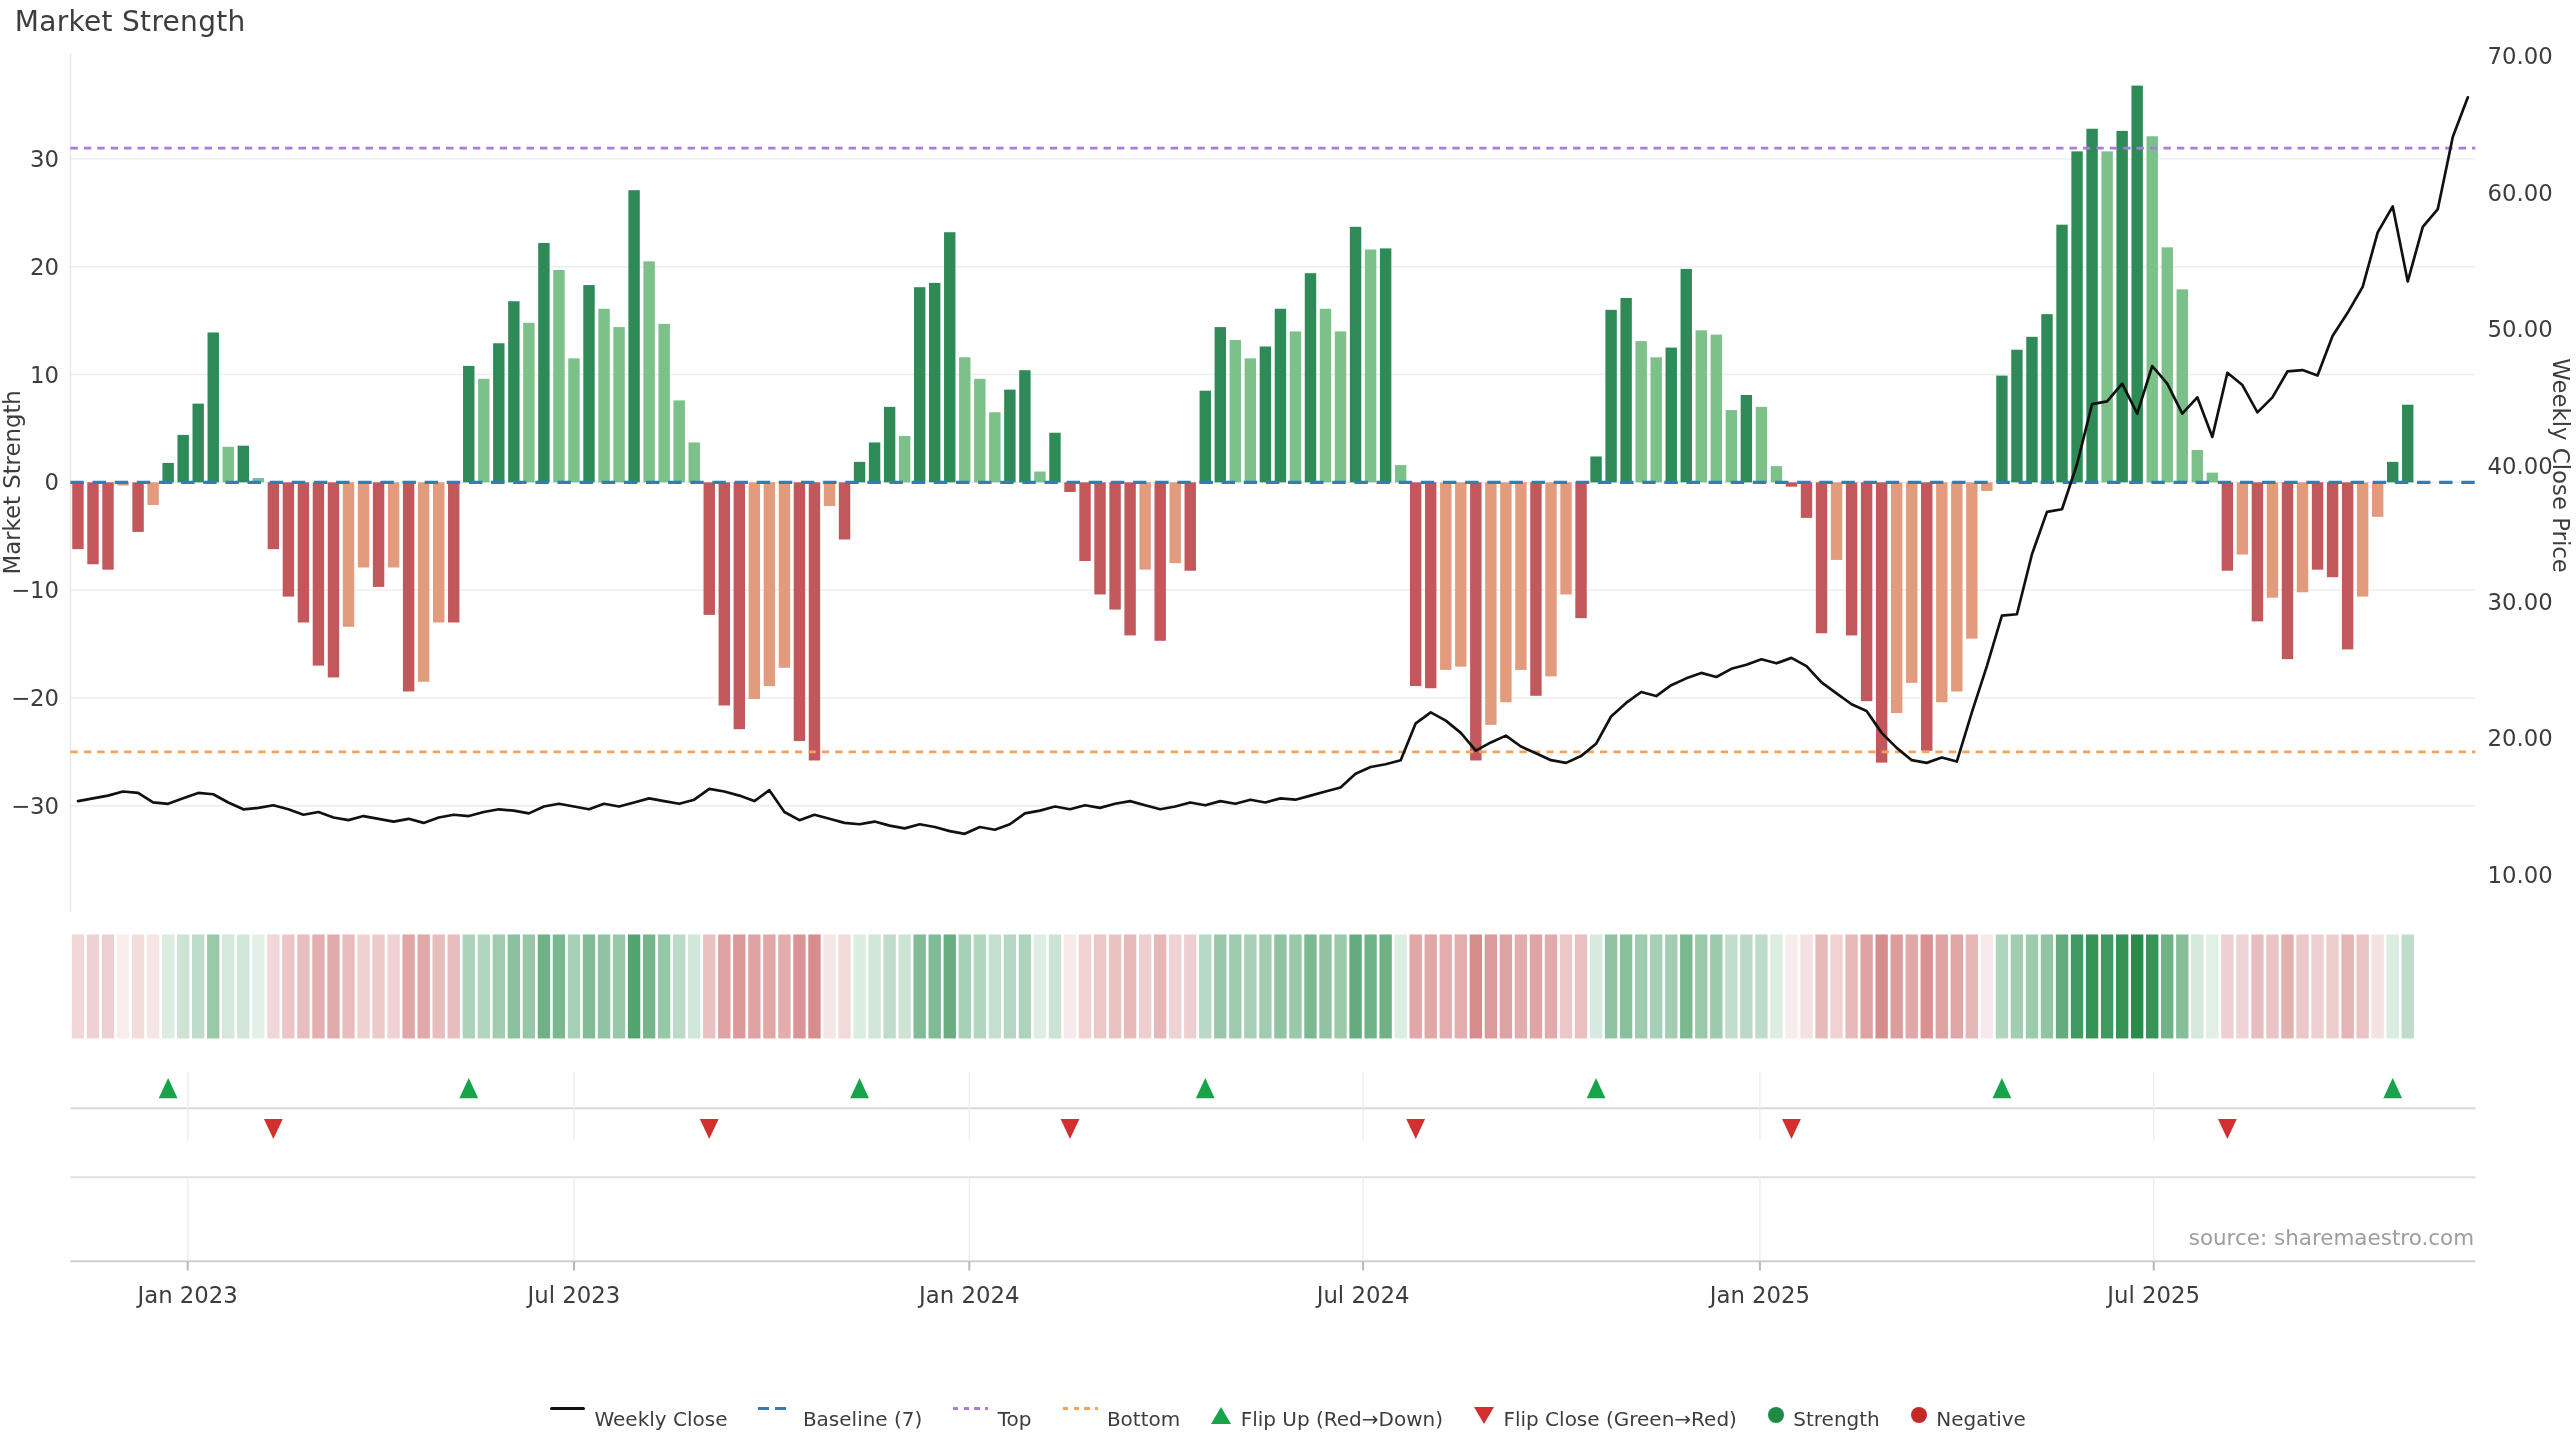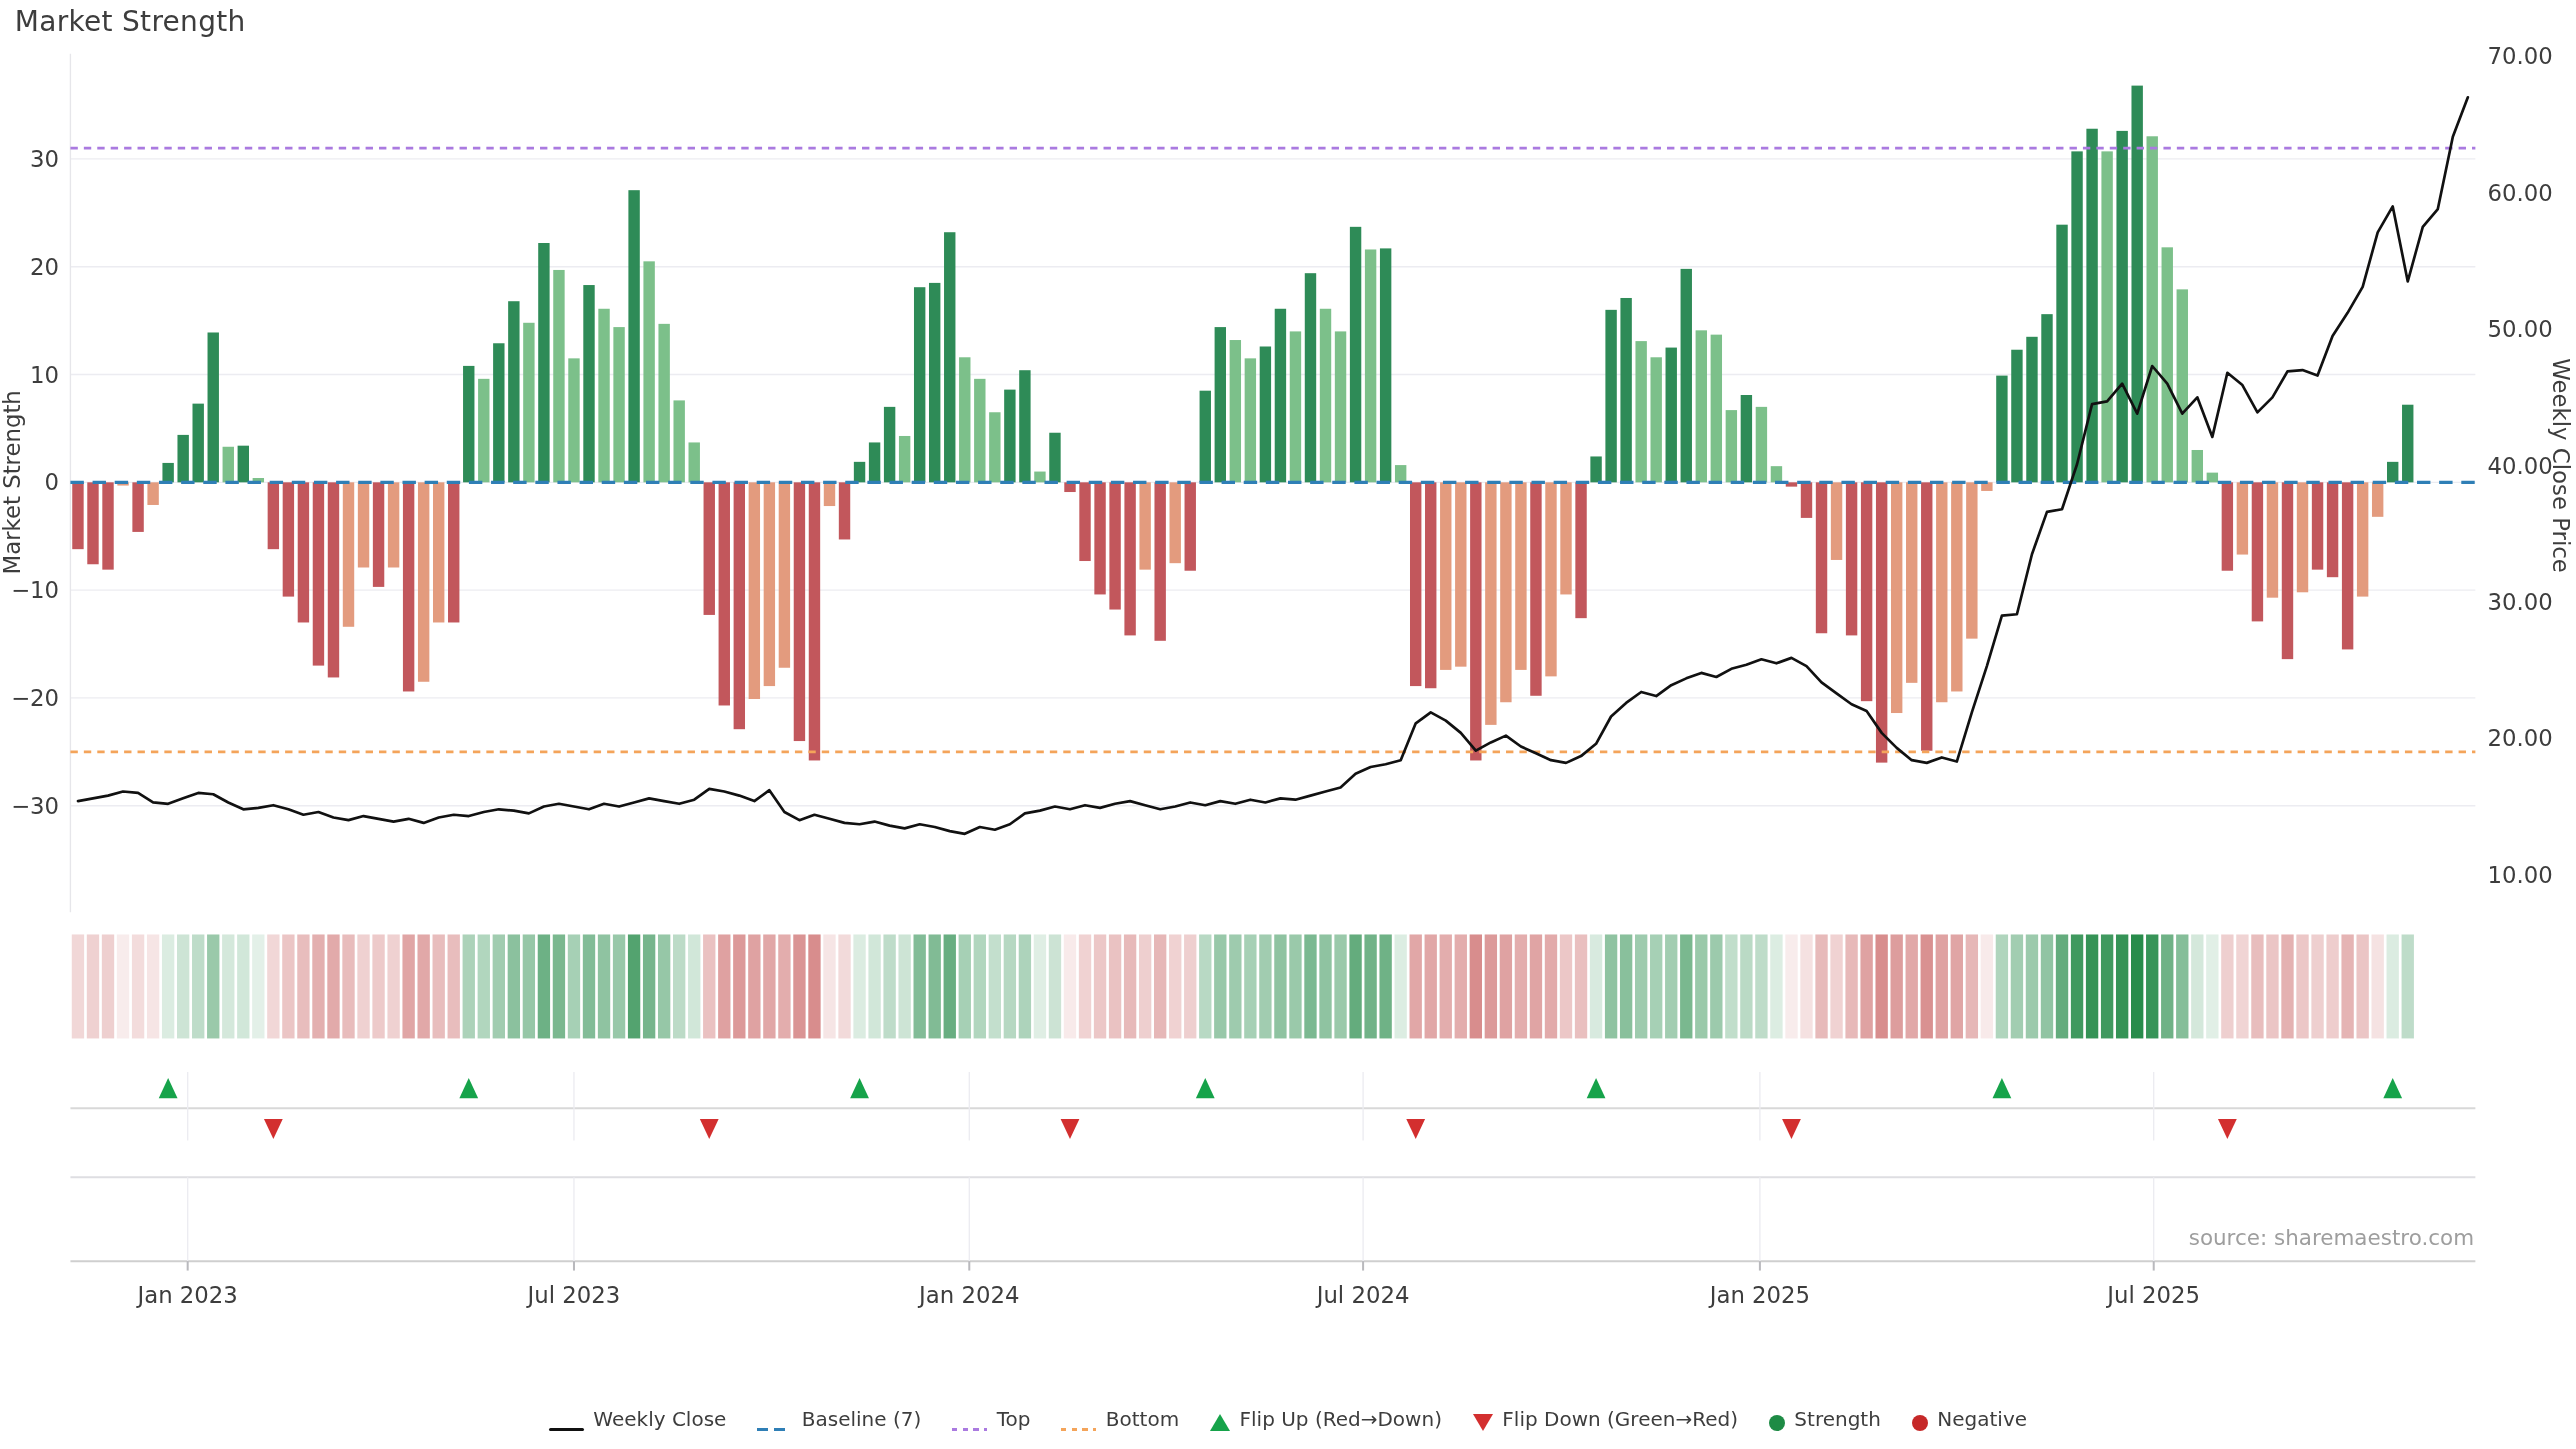--- a/index.html
+++ b/index.html
@@ -1,21 +1,21 @@
 <!DOCTYPE html>
 <html style="font-size:10.7px"><head>
 <meta charset="utf-8">
 <style>
   html,body{margin:0;padding:0;background:#ffffff;}
   body{width:2576px;height:1449px;font-family:"DejaVu Sans","Liberation Sans",sans-serif;position:relative;overflow:hidden;}
   .canvas{position:absolute;inset:0;width:2576px;height:1449px;background:#fff;}
   .chart-title{position:absolute;left:14.8px;top:5.4px;font-size:28px;color:#3d3d3d;letter-spacing:0.3px;}
   #plot{position:absolute;left:0;top:0;}
   .legend{position:absolute;left:0;right:0;top:1407px;display:flex;justify-content:center;align-items:center;gap:31px;}
-  .legend-item{display:flex;align-items:flex-end;gap:9.4px;cursor:pointer;}
+  .legend-item{display:flex;align-items:flex-start;gap:9.4px;cursor:pointer;}
   .legend-label{font-size:20px;color:#3d3d3d;white-space:nowrap;}
   .sw{display:inline-block;}
   .sw-line{width:35px;height:3.4px;background:#111;border-radius:2px;}
   .sw-dash{width:35px;height:3.4px;background:repeating-linear-gradient(90deg,#2f7fb6 0 10.7px,transparent 10.7px 17.4px);}
   .sw-dot-purple{width:35px;height:3.4px;background:repeating-linear-gradient(90deg,#aa7ae0 0 5.4px,transparent 5.4px 10.7px);}
   .sw-dot-orange{width:35px;height:3.4px;background:repeating-linear-gradient(90deg,#f4a45a 0 5.4px,transparent 5.4px 10.7px);}
   .sw-tri-up{width:0;height:0;border-left:10px solid transparent;border-right:10px solid transparent;border-bottom:17.4px solid #16a34a;}
   .sw-tri-down{width:0;height:0;border-left:10px solid transparent;border-right:10px solid transparent;border-top:17.4px solid #d32f2f;}
   .sw-circ-green{width:16px;height:16px;border-radius:50%;background:#1e8b45;}
   .sw-circ-red{width:16px;height:16px;border-radius:50%;background:#c62828;}
@@ -426,21 +426,21 @@
     <div class="legend-item">
       <span class="sw sw-dot-orange"></span>
       <span class="legend-label">Bottom</span>
     </div>
     <div class="legend-item">
       <span class="sw sw-tri-up"></span>
       <span class="legend-label">Flip Up (Red→Down)</span>
     </div>
     <div class="legend-item">
       <span class="sw sw-tri-down"></span>
-      <span class="legend-label">Flip Down (Green→Red)</span>
+      <span class="legend-label">Flip Close (Green→Red)</span>
     </div>
     <div class="legend-item">
       <span class="sw sw-circ-green"></span>
       <span class="legend-label">Strength</span>
     </div>
     <div class="legend-item">
       <span class="sw sw-circ-red"></span>
       <span class="legend-label">Negative</span>
     </div>
   </div>

